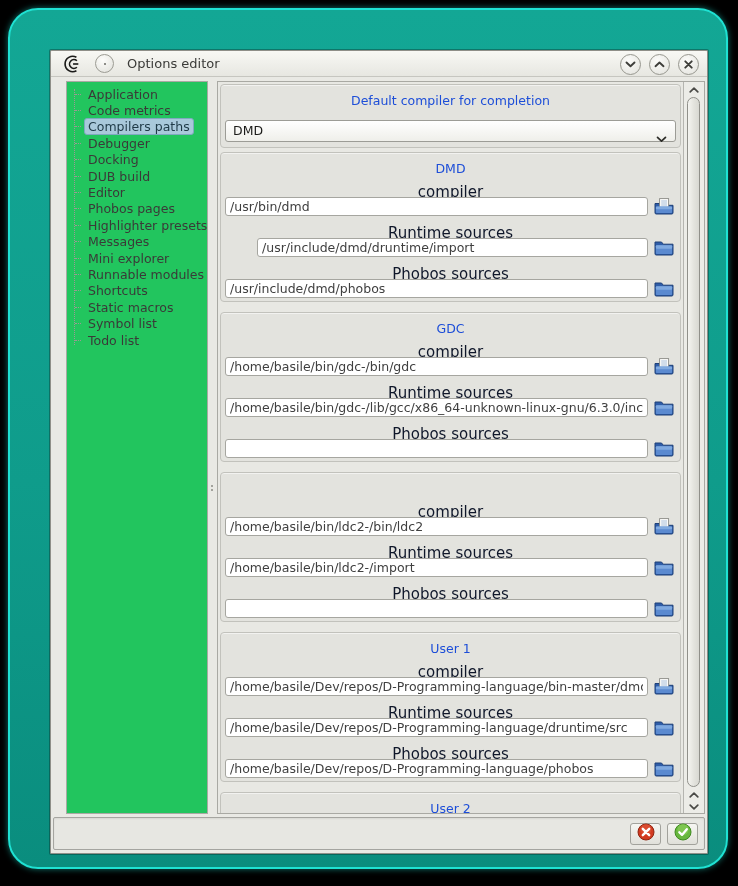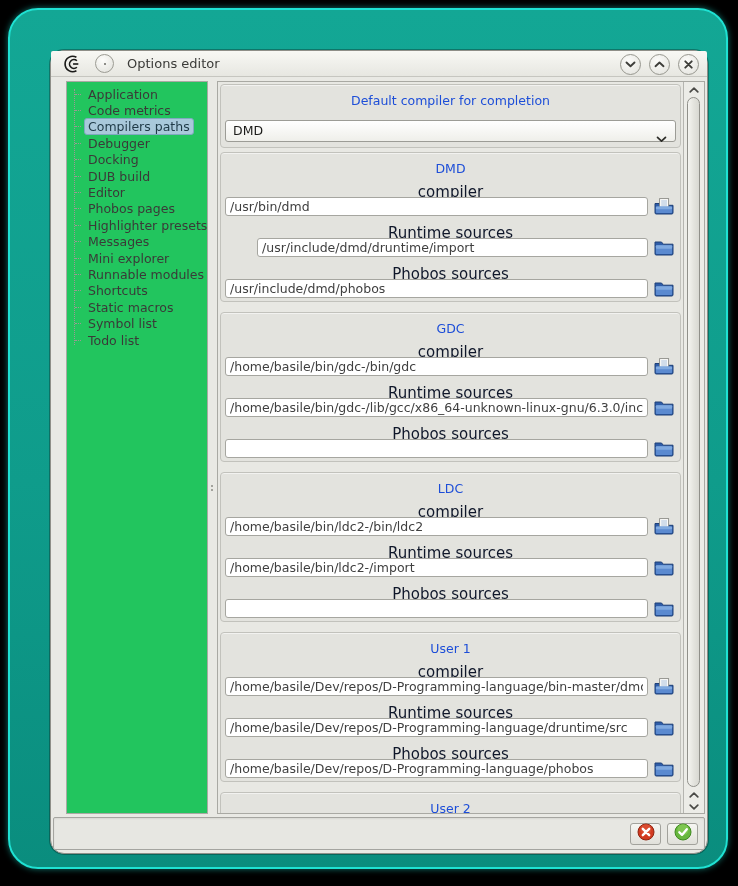--- a/index.html
+++ b/index.html
@@ -2,21 +2,21 @@
 <html><head>
 <meta charset="utf-8">
 <style>
   html,body{margin:0;padding:0;}
   body{width:738px;height:886px;background:#000;position:relative;overflow:hidden;
        font-family:"DejaVu Sans", sans-serif;}
   .frame{position:absolute;left:8px;top:8px;width:720px;height:861px;border-radius:30px;
          background:linear-gradient(180deg,#13a795 0%,#0f9c8b 55%,#0a8d7e 100%);
          border:2px solid #1fe2d3;box-shadow:0 0 6px rgba(32,230,214,.5);box-sizing:border-box;}
   .window{position:absolute;left:40px;top:40px;width:658px;height:804px;background:#e9e9e4;
-          border:1px solid #8f8f88;border-radius:14px;box-sizing:border-box;
+          border:1px solid #8f8f88;border-radius:1px;box-sizing:border-box;
           box-shadow:0 0 0 1px rgba(0,0,0,.28);}
   
   .titlebar{position:absolute;left:0;top:0;width:100%;height:26px;
             background:linear-gradient(180deg,#f8f8f4,#e7e7e1);
             border-bottom:1px solid #c6c6c0;border-radius:2px 2px 0 0;box-sizing:border-box;}
   .logo{position:absolute;left:13px;top:3px;width:21px;height:20px;}
   .menubtn{position:absolute;left:44px;top:3px;width:19px;height:19px;border-radius:50%;
            background:radial-gradient(circle at 40% 32%,#fdfdfb,#e0e0da);
            border:1px solid #9c9c94;box-sizing:border-box;}
   .menubtn::after{content:"";position:absolute;left:8px;top:8px;width:2px;height:2px;
@@ -260,21 +260,20 @@
             <div class="frow" style="top: 126px;">
               <input type="text" style="">
               <span class="fbtn"><svg width="20" height="17" viewBox="0 0 20 17">
                   <path d="M1 3 h6.5 l1.8 2.2 H19 V14.8 a1.2 1.2 0 0 1 -1.2 1.2 H2.2 A1.2 1.2 0 0 1 1 14.8 Z" fill="#2f5da8" stroke="#1f4179" stroke-width="1"></path>
                   <rect x="1.9" y="6.3" width="16.2" height="8.8" rx="1" fill="#5b8ad0"></rect>
                   <rect x="1.9" y="6.3" width="16.2" height="3.4" rx="1" fill="#7fa9e0"></rect>
                 </svg></span>
             </div>
           </div>
           <div class="groupbox">
-            <div class="gtitle">LDC</div>
             <div class="flabel" style="top: 30px;">compiler</div>
             <div class="frow" style="top: 44px;">
               <input type="text" value="/home/basile/bin/ldc2-/bin/ldc2" style="">
               <span class="fbtn"><svg width="20" height="17" viewBox="0 0 20 17">
                   <path d="M1 5.5 h5.5 l1.5 1.8 H19 V14.8 a1.2 1.2 0 0 1 -1.2 1.2 H2.2 A1.2 1.2 0 0 1 1 14.8 Z" fill="#2f5da8" stroke="#1f4179" stroke-width="1"></path>
                   <rect x="5.6" y="0.6" width="9" height="11" fill="#fbfbfa" stroke="#8a8a86" stroke-width="0.9"></rect>
                   <path d="M7.2 3 h5.8 M7.2 5 h5.8 M7.2 7 h5.8" stroke="#9fb8d8" stroke-width="0.9"></path>
                   <rect x="1.9" y="8.6" width="16.2" height="6.5" rx="1" fill="#5b8ad0"></rect>
                   <rect x="1.9" y="8.6" width="16.2" height="2.6" rx="1" fill="#7fa9e0"></rect>
                 </svg></span>

